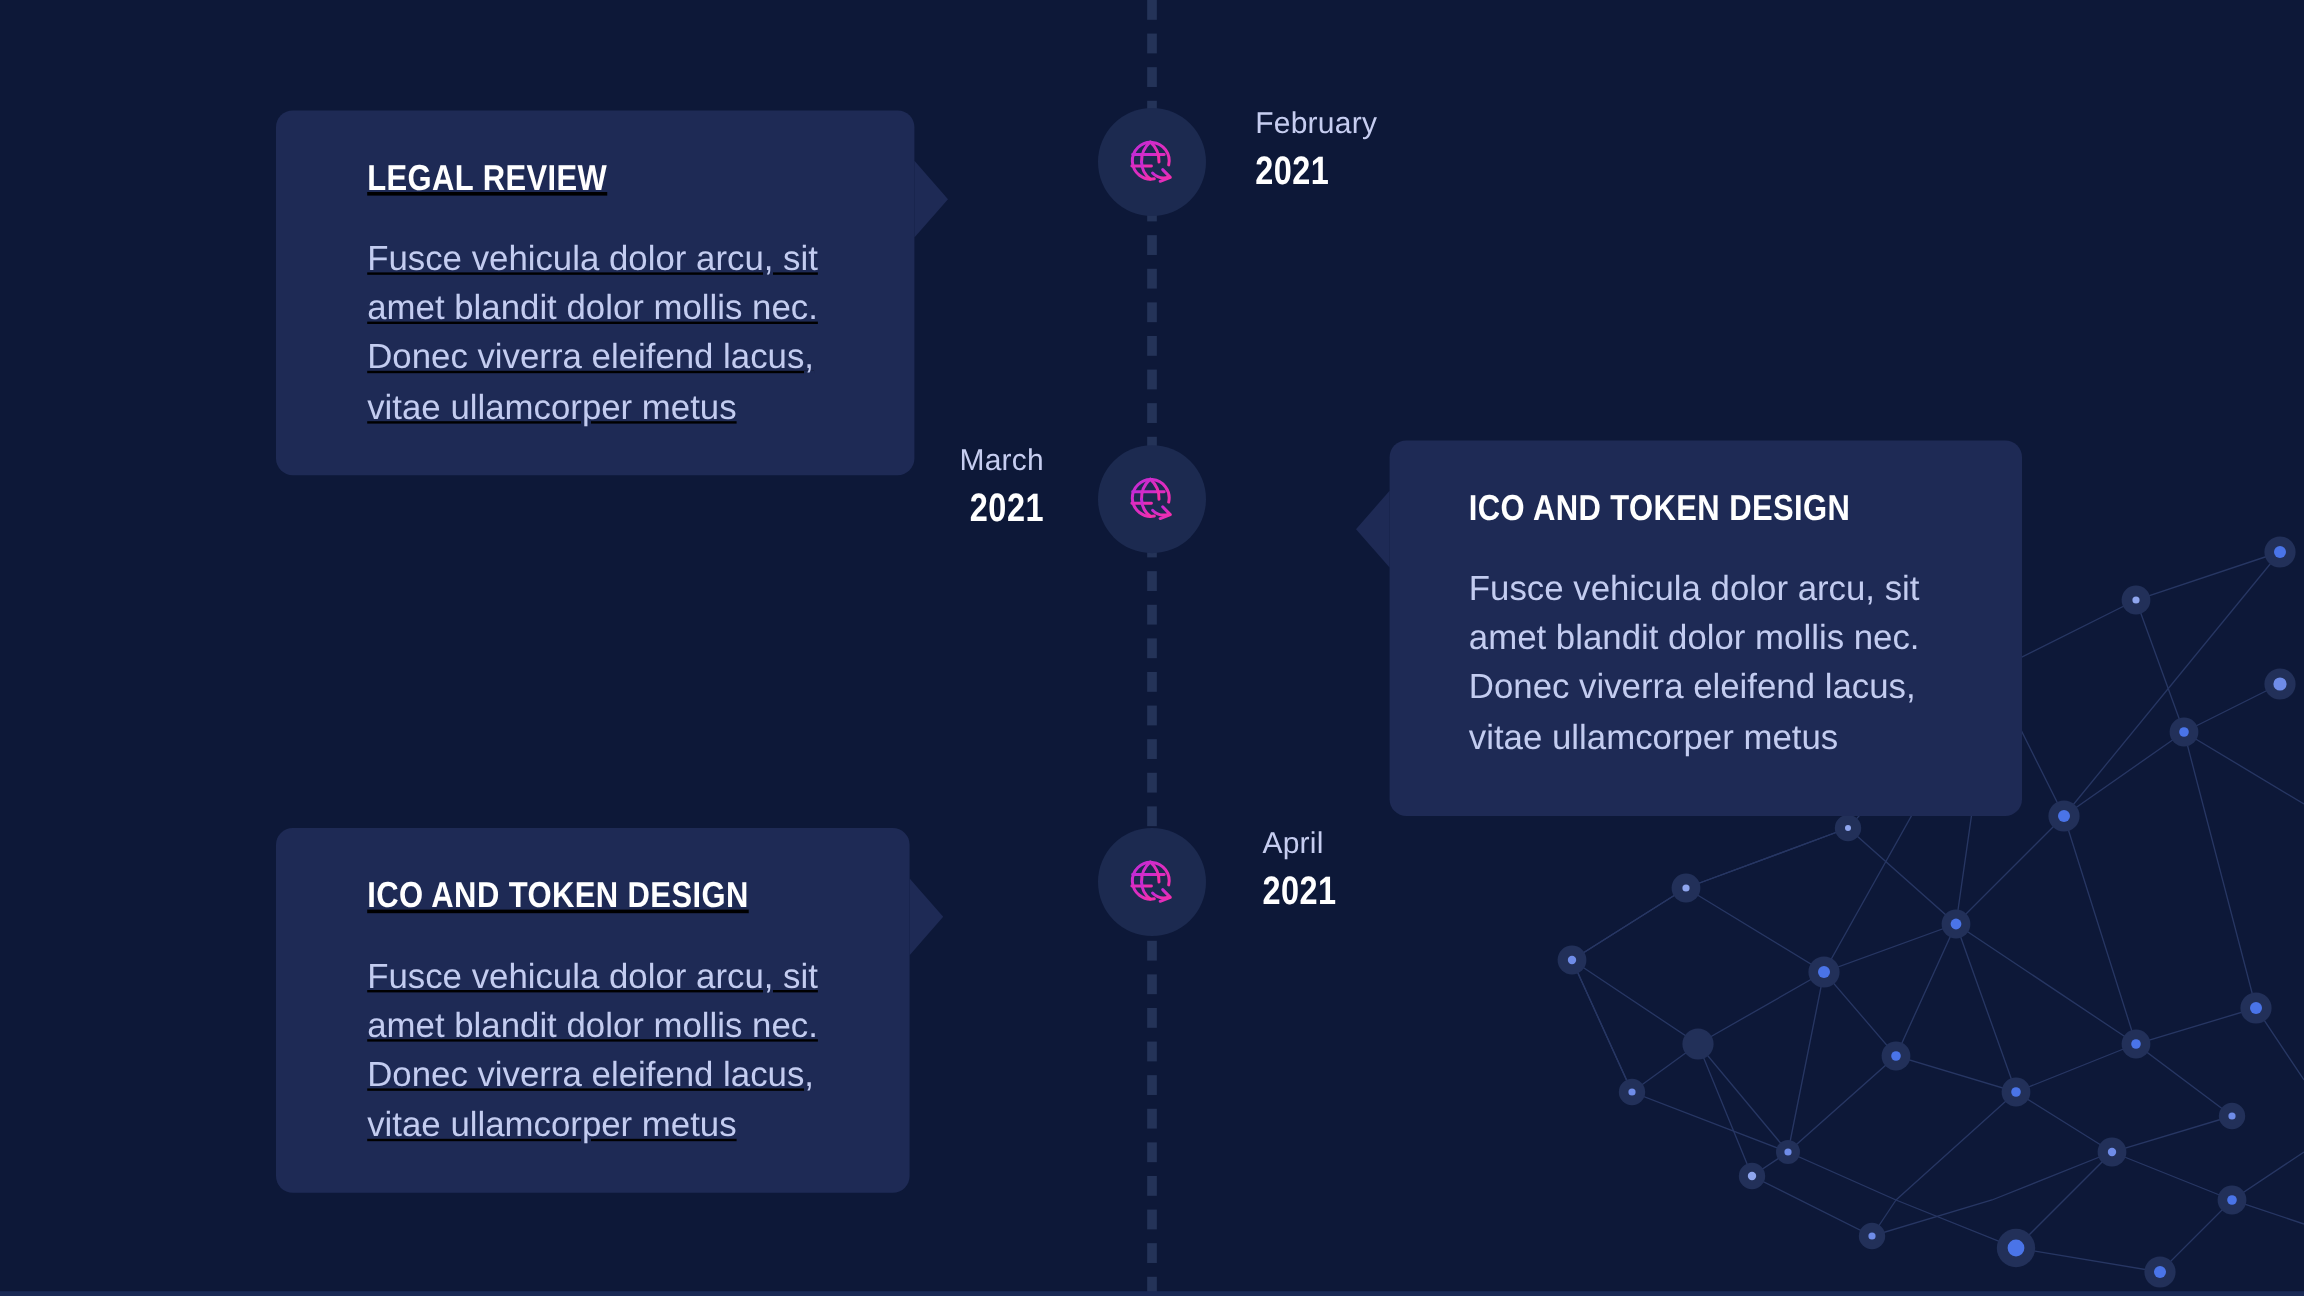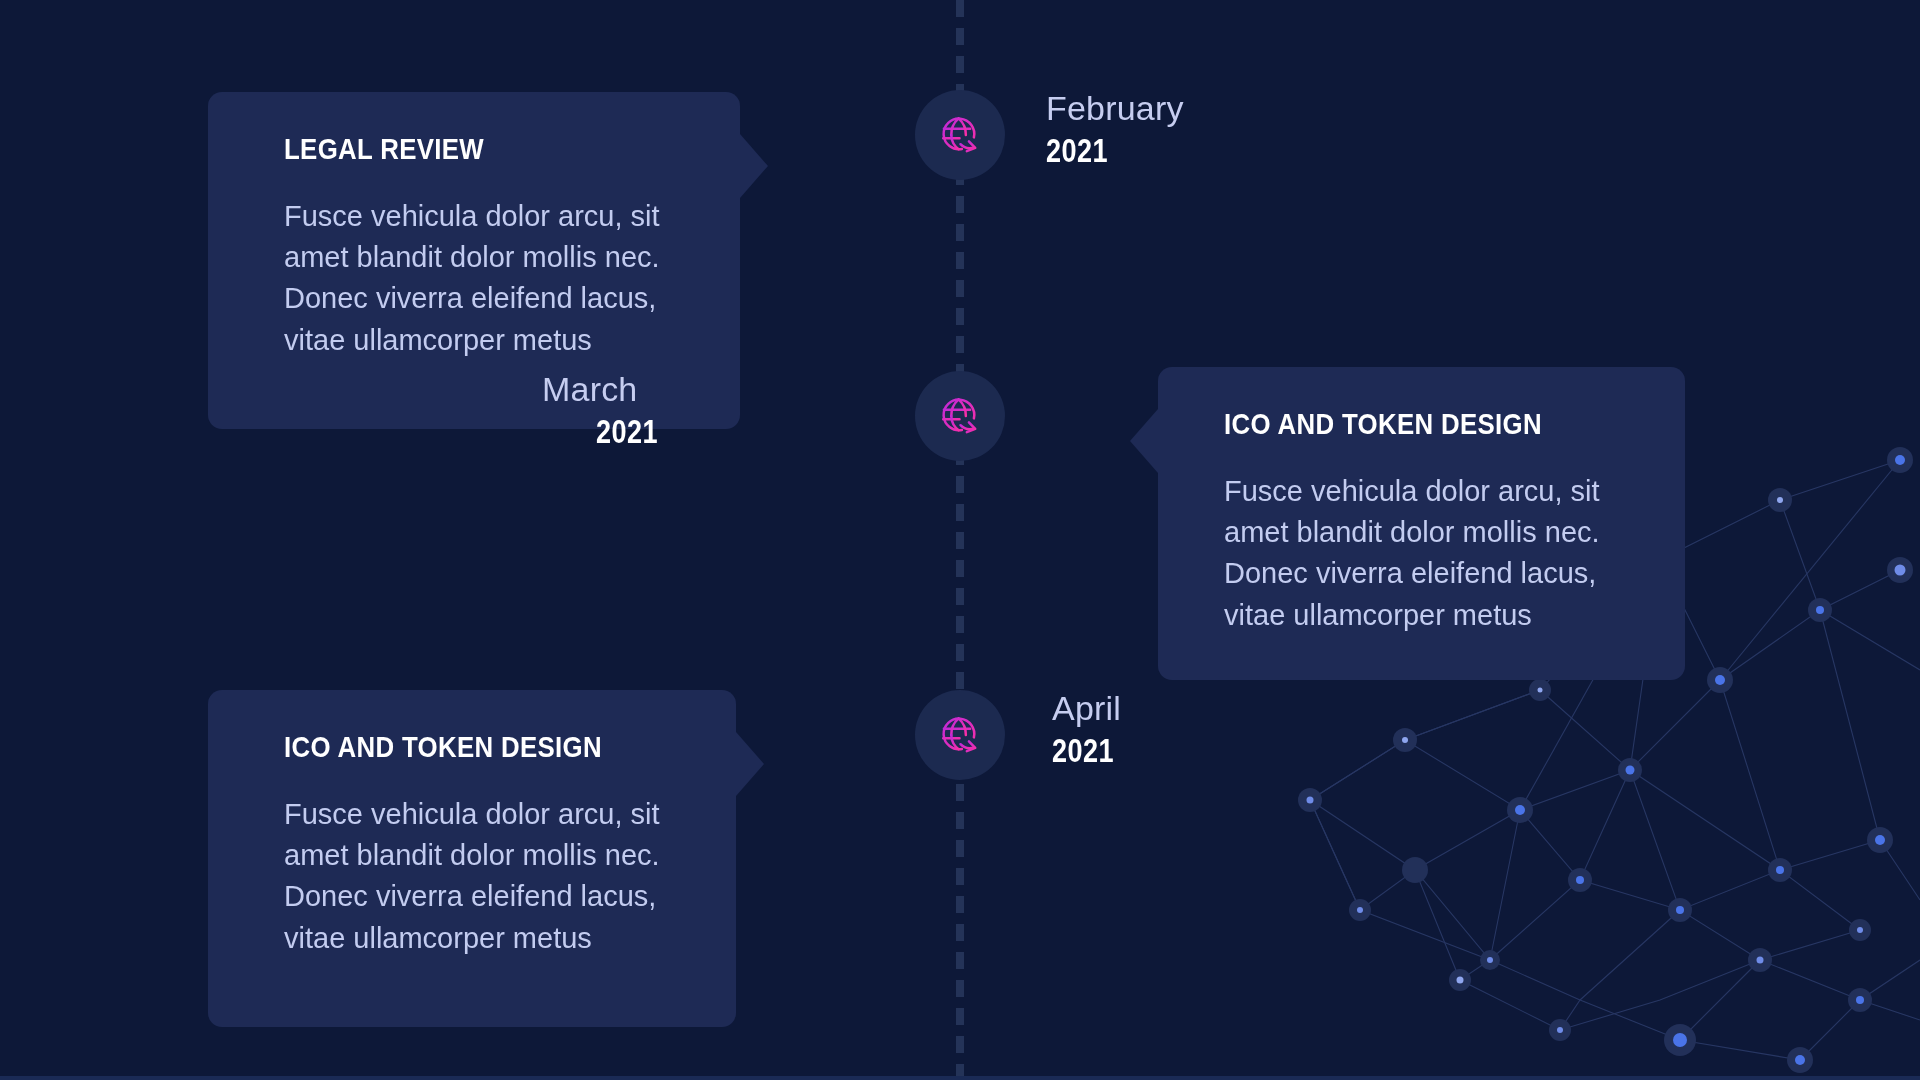--- a/index.html
+++ b/index.html
@@ -65,25 +65,25 @@
   .marker svg { width:46px; height:46px; display:block; }
 
   
   .date {
     position:absolute;
     top:-44px;
     width:300px;
     line-height:1;
   }
   .date.right { left:1046px; text-align:left; }
-  .date.left  { left:542px;  text-align:left; }
+  .date.left  { left:570px;  text-align:right; }
 
   .date .month {
     display:block;
-    font-size:34px;
+    font-size:25px;
     color:#c6cdf0;
     letter-spacing:.2px;
     margin-bottom:9px;
   }
   .date .year {
     display:block;
     font-size:33px;
     font-weight:bold;
     color:#ffffff;
     font-family:"Liberation Sans Narrow","Liberation Sans", sans-serif;
@@ -93,21 +93,21 @@
   }
   .date.left .year { transform-origin:right center; }
 
   
   .card {
     position:absolute;
     background:#1e2a55;
     border-radius:14px;
     padding:40px 48px 44px 76px;
   }
-  .card.left  { left:208px; width:532px; padding:40px 70px 68px 76px; }
+  .card.left  { left:230px; width:532px; padding:40px 70px 35px 76px;text-decoration:underline; }
   .card.right { left:1158px; width:527px; padding:40px 60px 44px 66px; }
 
   .card h2 {
     font-size:30px;
     font-weight:bold;
     color:#ffffff;
     letter-spacing:.4px;
     font-family:"Liberation Sans Narrow","Liberation Sans", sans-serif;
     transform:scaleX(.86);
     transform-origin:left center;

